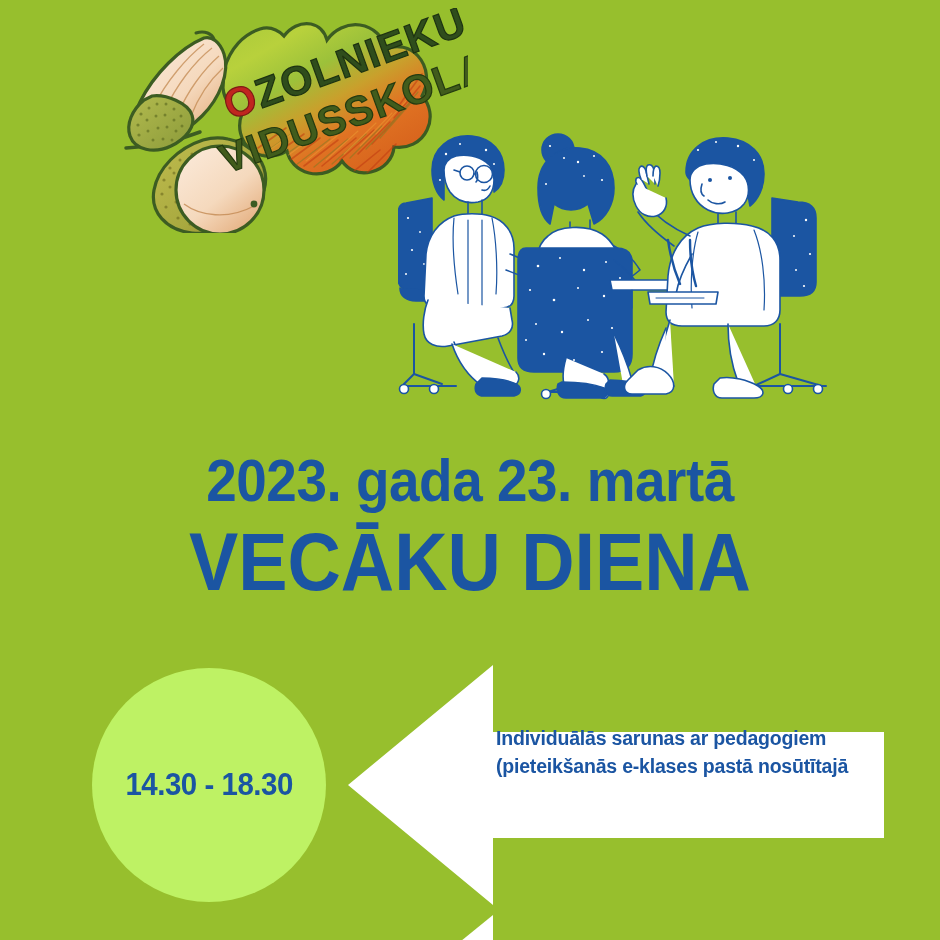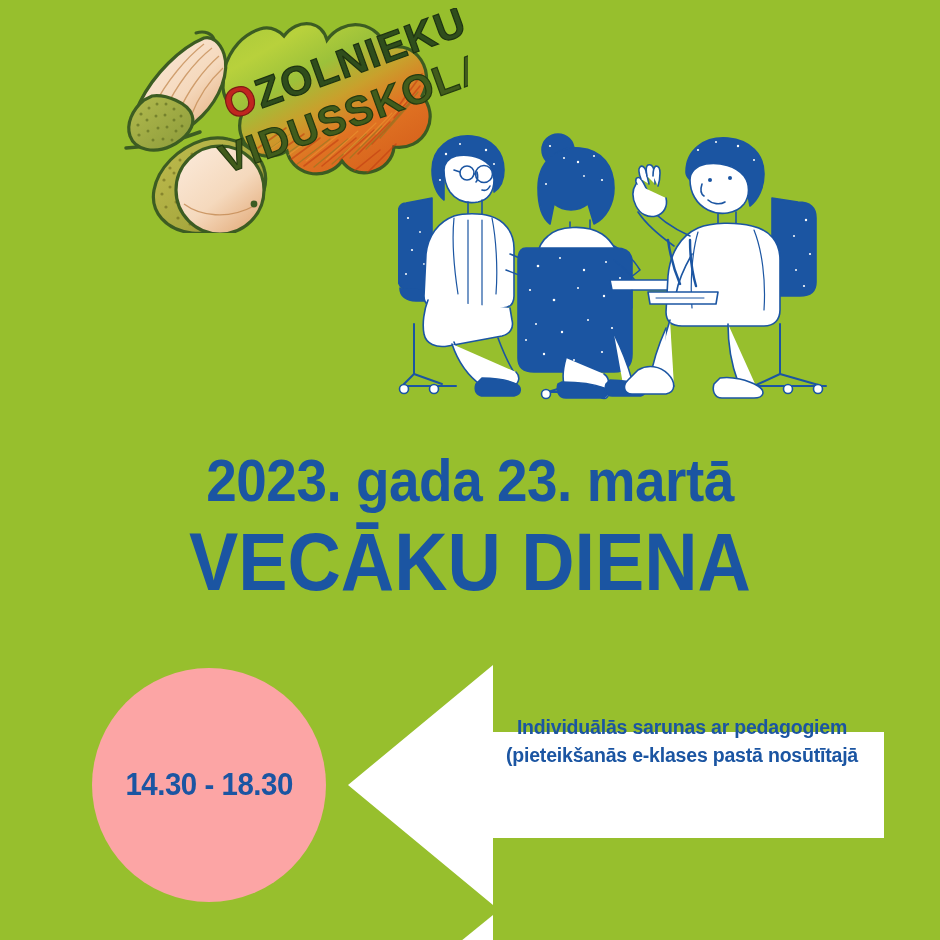--- a/index.html
+++ b/index.html
@@ -54,21 +54,21 @@
     margin-top:8px;
     transform:scaleX(0.9);
   }
 
   
   #time-circle {
     position:absolute;
     left:92px; top:668px;
     width:234px; height:234px;
     border-radius:50%;
-    background:#fca5a5;
+    background:#bef264;
     display:flex;
     align-items:center;
     justify-content:center;
   }
   #time-text {
     color:#1b55a2;
     font-size:31px;
     font-weight:700;
     letter-spacing:-0.5px;
     transform:scaleX(0.95);
@@ -80,23 +80,22 @@
     position:absolute;
     left:348px; top:663px;
     width:536px; height:277px;
   }
   #arrow-shape {
     position:absolute; inset:0;
     width:100%; height:100%;
   }
   #arrow-text {
     position:absolute;
-    left:148px; top:51px;
+    left:148px; top:62px;
     width:372px;
-    text-align:center;
     color:#1b55a2;
     font-size:19.5px;
     font-weight:700;
     line-height:1.42;
     letter-spacing:-0.2px;
   }
   .arrow-text-line { display:block; white-space:nowrap; }
 
   
   #arrow-callout-2 {

